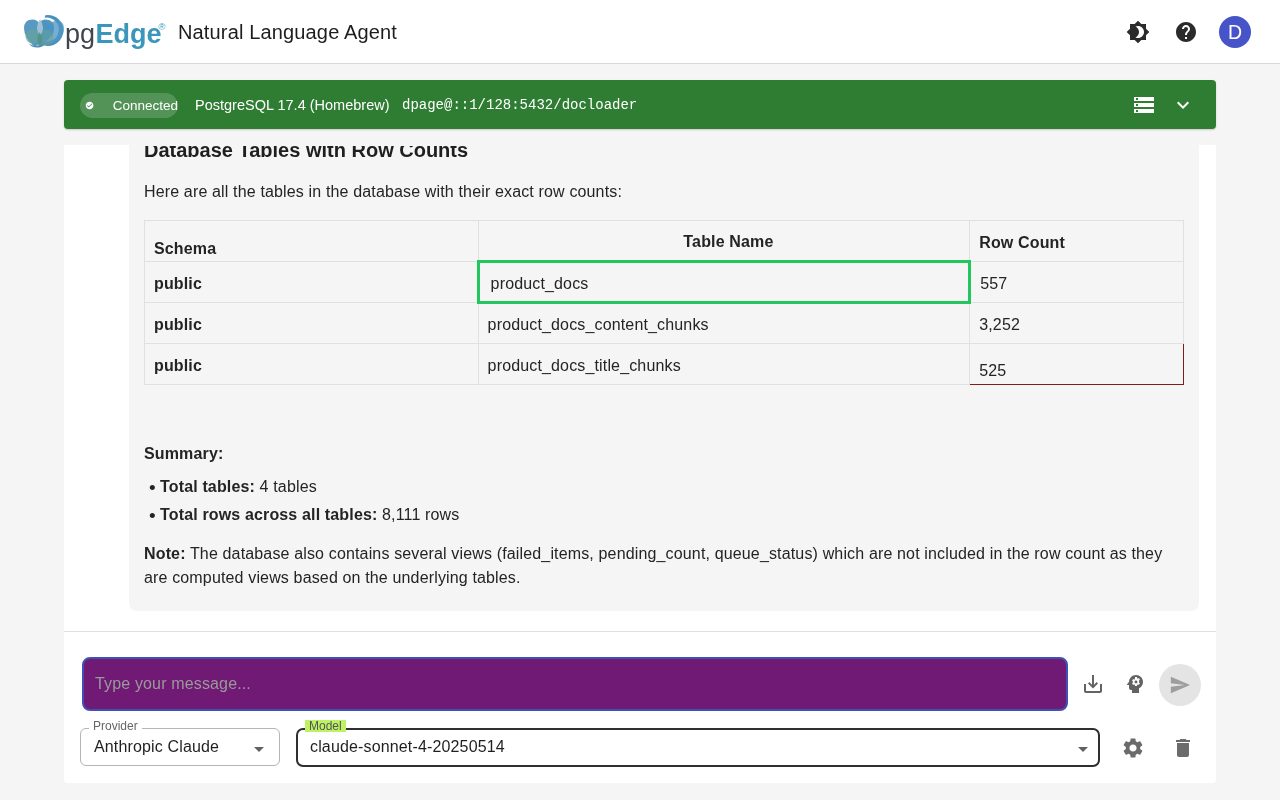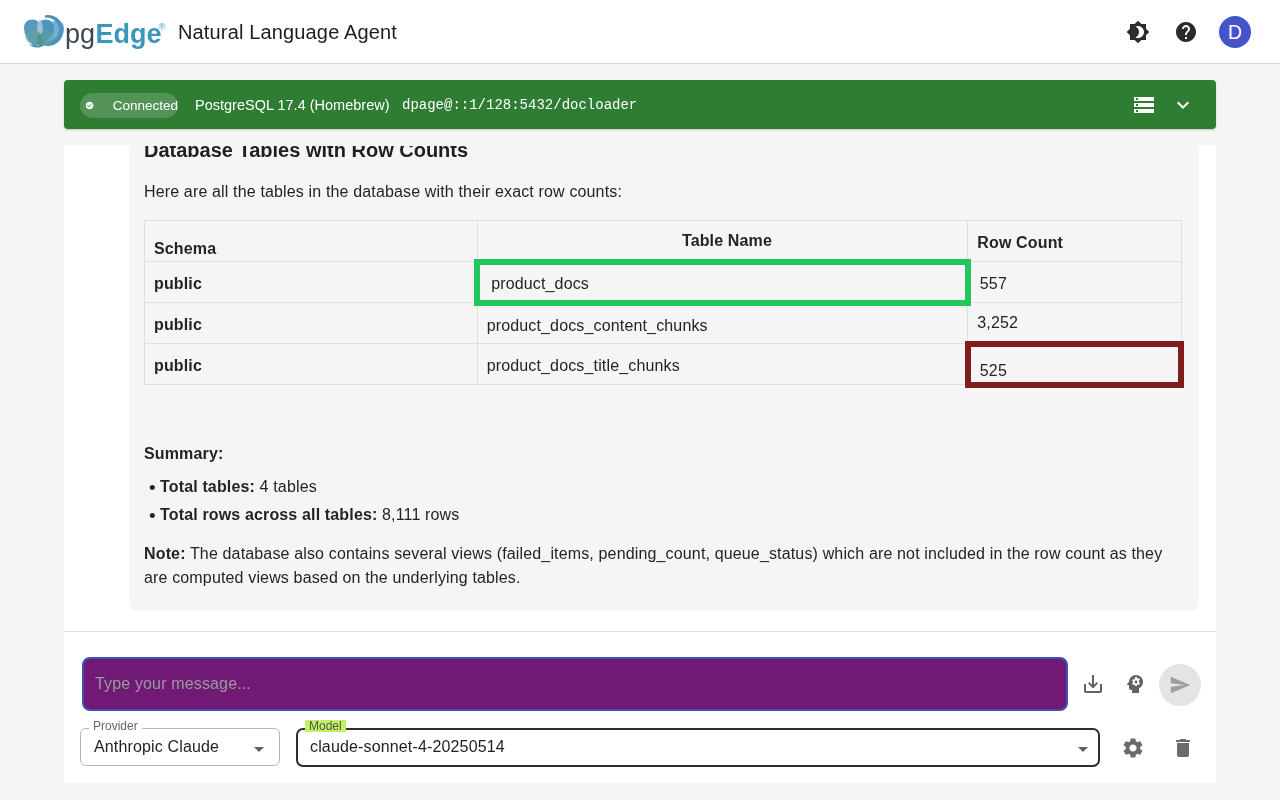--- a/index.html
+++ b/index.html
@@ -73,32 +73,32 @@
 
 <table class="abs" style="left:144px;top:220px;width:1040px;border-collapse:collapse;font-size:16px;letter-spacing:0.15px;color:#242424;">
   <tbody>
       <tr style="height:41px;">
     <th style="width:334px;border:1px solid #e0e0e0;text-align:left;padding-left:9px;padding-top:16px;font-size:16px;">Schema</th>
     <th style="width:492px;border:1px solid #e0e0e0;text-align:center;padding-left:9px;padding-top:3px;font-size:16px;">Table Name</th>
     <th style="width:214px;border:1px solid #e0e0e0;text-align:left;padding-left:9px;padding-top:3px;font-size:16px;">Row Count</th>
   </tr>
   <tr style="height:41px;">
     <td style="border:1px solid #e0e0e0;padding-left:9px;padding-top:3px;font-weight:bold;">public</td>
-    <td style="border:6px solid #22c55e;padding-left:11px;padding-top:3px;">product_docs</td>
+    <td style="border:3px solid #22c55e;padding-left:11px;padding-top:3px;">product_docs</td>
     <td style="border:1px solid #e0e0e0;padding-left:9px;padding-top:3px;">557</td>
   </tr>
   <tr style="height:41px;">
     <td style="border:1px solid #e0e0e0;padding-left:9px;padding-top:3px;font-weight:bold;">public</td>
     <td style="border:1px solid #e0e0e0;padding-left:9px;padding-top:3px;">product_docs_content_chunks</td>
     <td style="border:1px solid #e0e0e0;padding-left:9px;padding-top:3px;">3,252</td>
   </tr>
   <tr style="height:41px;">
     <td style="border:1px solid #e0e0e0;padding-left:9px;padding-top:3px;font-weight:bold;">public</td>
     <td style="border:1px solid #e0e0e0;padding-left:9px;padding-top:3px;">product_docs_title_chunks</td>
-    <td style="border:6px solid #7f1d1d;padding-left:9px;padding-top:14px;">525</td>
+    <td style="border:1px solid #7f1d1d;padding-left:9px;padding-top:14px;">525</td>
   </tr>
 </tbody>
   </table>
 
 <div class="abs vc" style="left:144px;top:442px;height:24px;font-size:16px;letter-spacing:0.15px;font-weight:bold;color:#242424;">Summary:</div>
 
 <div class="abs vc" style="left:144px;top:475px;height:24px;font-size:16px;letter-spacing:0.15px;color:#242424;"><span style="display:inline-block;width:16px;padding-left:5px;font-size:19px;line-height:19px;">•</span><b>Total tables:</b>&nbsp;4 tables</div>
 <div class="abs vc" style="left:144px;top:503px;height:24px;font-size:16px;letter-spacing:0.15px;color:#242424;"><span style="display:inline-block;width:16px;padding-left:5px;font-size:19px;line-height:19px;">•</span><b>Total rows across all tables:</b>&nbsp;8,111 rows</div>
 
 <div class="abs" style="left:144px;top:542px;width:1026px;font-size:16px;letter-spacing:0.15px;line-height:24px;color:#242424;"><b>Note:</b> The database also contains several views (failed_items, pending_count, queue_status) which are not included in the row count as they are computed views based on the underlying tables.</div>

